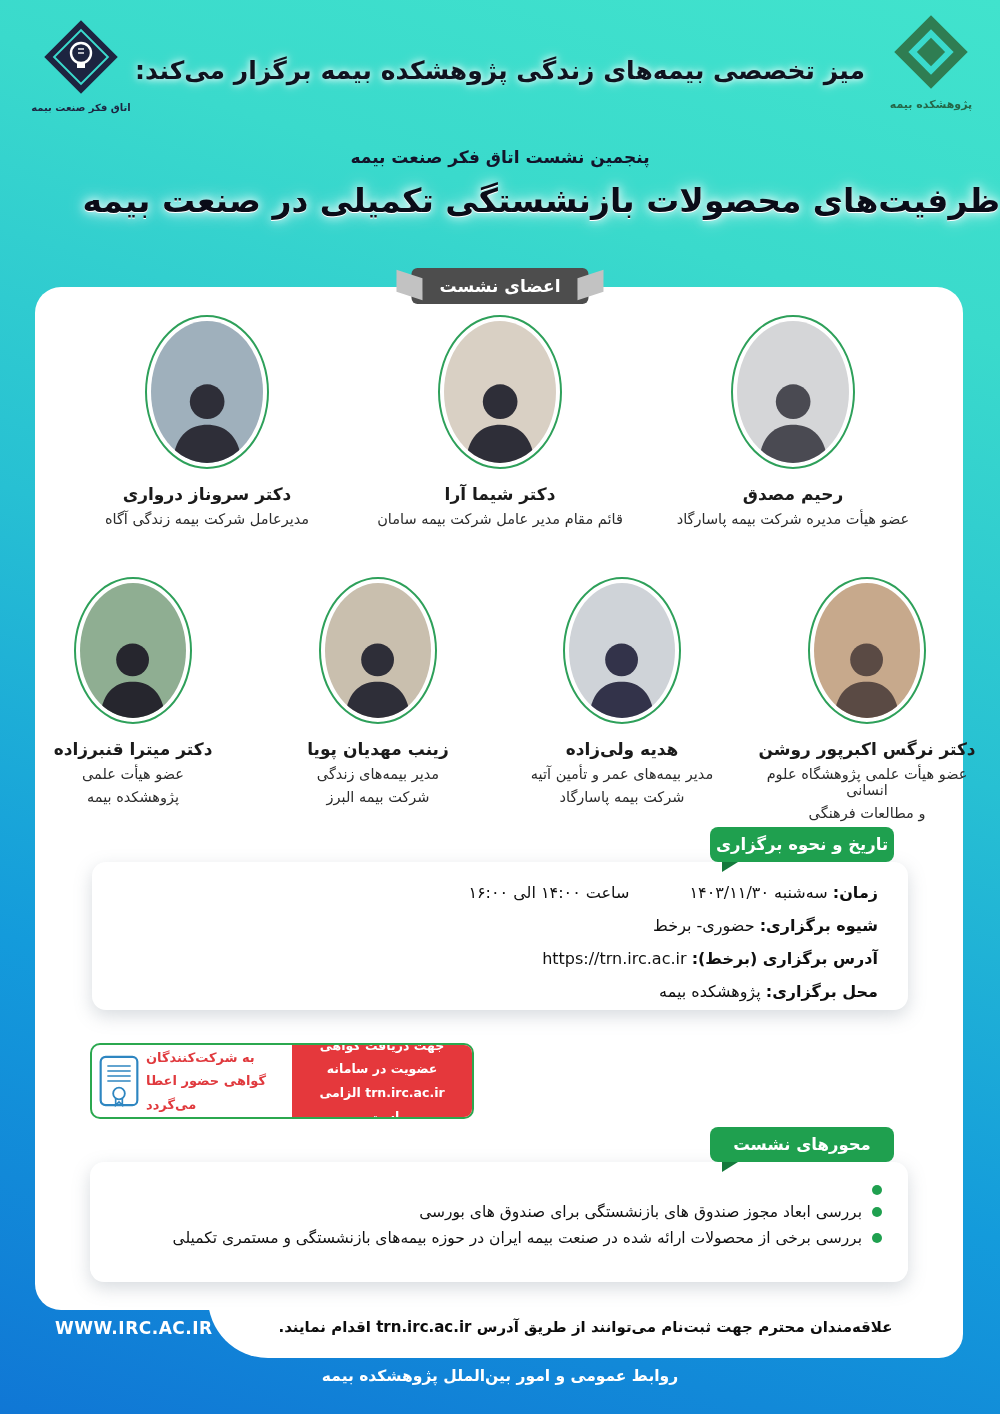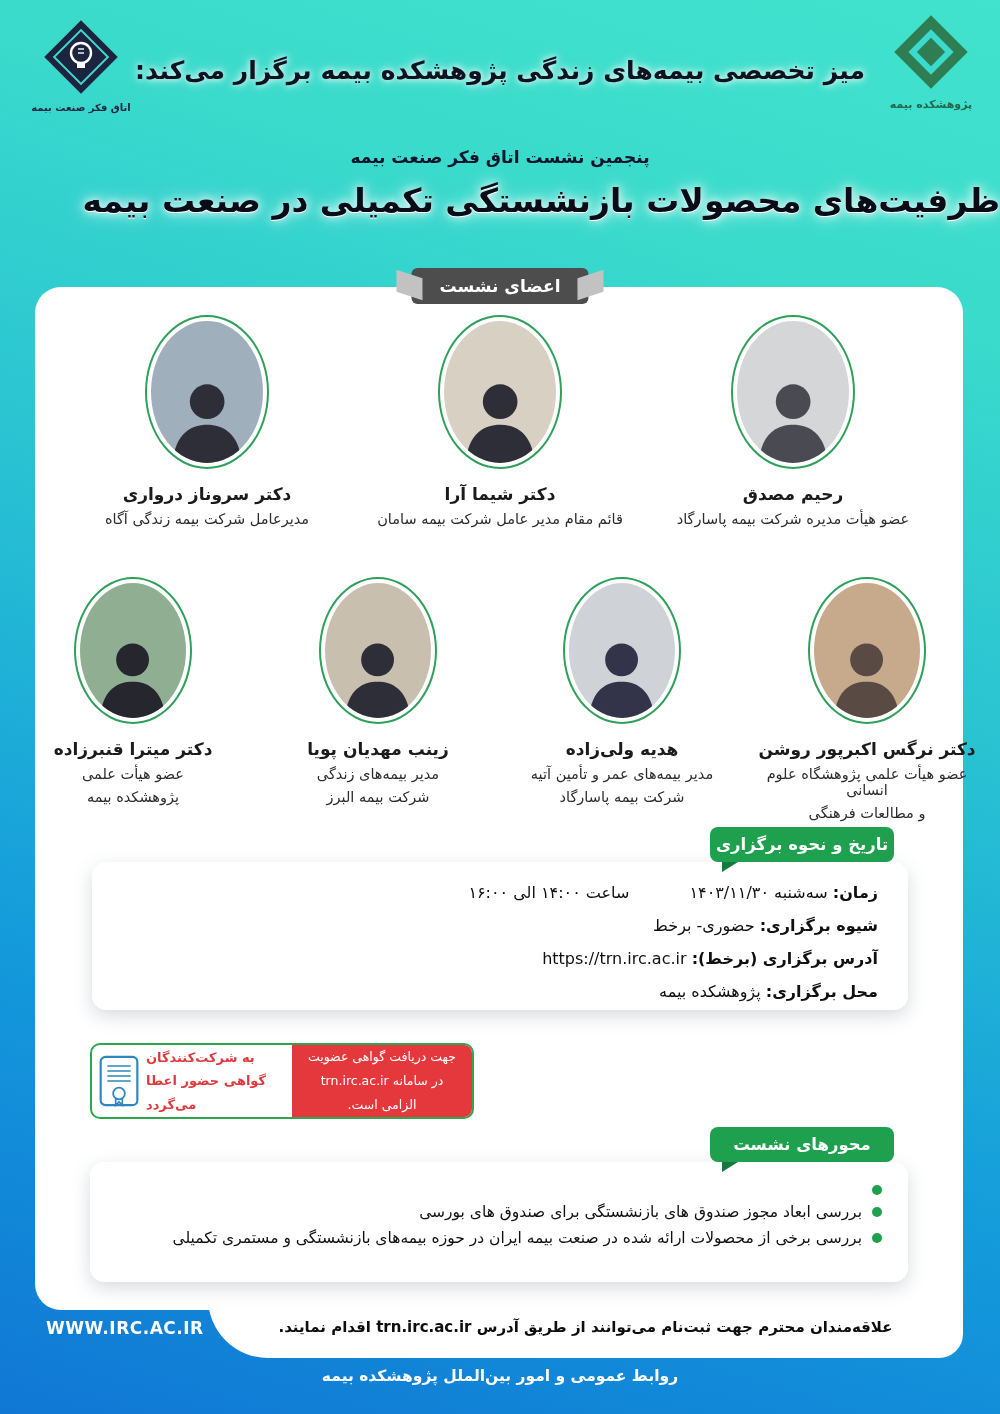--- a/index.html
+++ b/index.html
@@ -62,34 +62,34 @@
   .slabel { font-weight:bold; }
   .sextra { margin-right:55px; }
   
   .cert { position:absolute; left:90px; top:1043px; width:384px; height:76px;
     border:2px solid #2BA84F; border-radius:10px; background:#fff; display:flex;
     z-index:2; box-sizing:border-box; overflow:hidden; }
   .cert-ico { flex:0 0 54px; display:flex; align-items:center; justify-content:center; }
   .cert-white { flex:0 0 146px; display:flex; flex-direction:column; justify-content:center;
     text-align:left; color:#E03A3E; font-weight:bold; font-size:13px;
     direction:rtl; line-height:1.8; }
-  .cert-red { flex:1; background:#E5383C; color:#fff; font-weight:normal; font-size:12.5px;
+  .cert-red { flex:1; background:#E5383C; color:#fff; font-weight:bold; font-size:12.5px;
     display:flex; align-items:center; text-align:center; padding:6px 10px;
     direction:rtl; line-height:1.9; }
   
   .panel-topics { left:90px; top:1162px; width:818px; height:120px; padding:15px 26px; }
   .topic { display:flex; direction:rtl; align-items:center; margin:8px 0; }
   .dot { width:10px; height:10px; border-radius:50%; background:#1FA04F; flex:0 0 10px; margin-left:10px; }
   .topic-text { font-size:15.5px; color:#101010; white-space:nowrap; }
   
   .foot-tab { position:absolute; left:208px; top:1282px; width:755px; height:76px;
     background:#fff; border-radius:0 0 24px 60px; z-index:1; }
   .foot-reg { margin-top:36px; text-align:center; direction:rtl; font-size:15px;
     font-weight:bold; color:#0d0d0d; }
-  .site { position:absolute; left:46px; top:1318px; color:#fff; font-weight:bold;
+  .site { position:absolute; left:55px; top:1318px; color:#fff; font-weight:bold;
     font-size:17px; letter-spacing:.5px; z-index:2; }
   .credit { position:absolute; left:0; right:0; top:1367px; text-align:center;
     direction:rtl; color:#fff; font-weight:bold; font-size:15.5px; z-index:2; }
 </style>
 </head>
 <body>
 
 <div class="page">
 
   <div class="logo logo-left">

